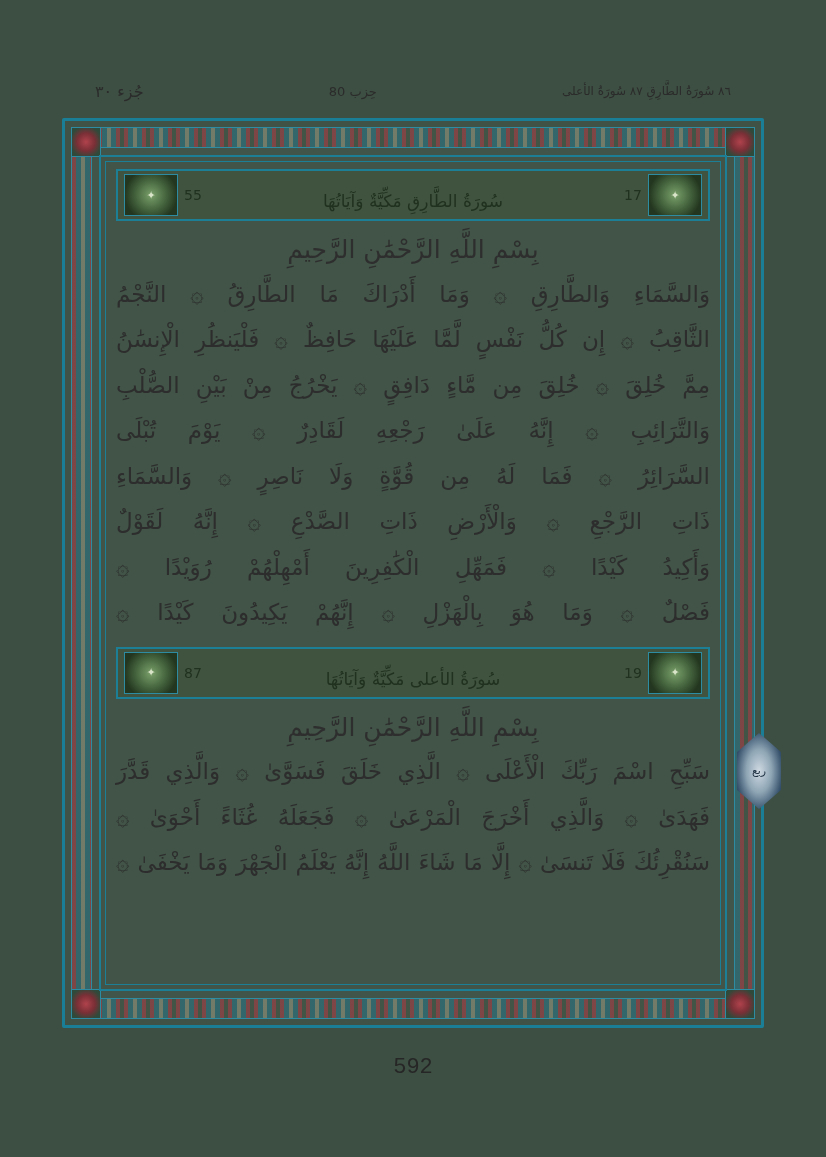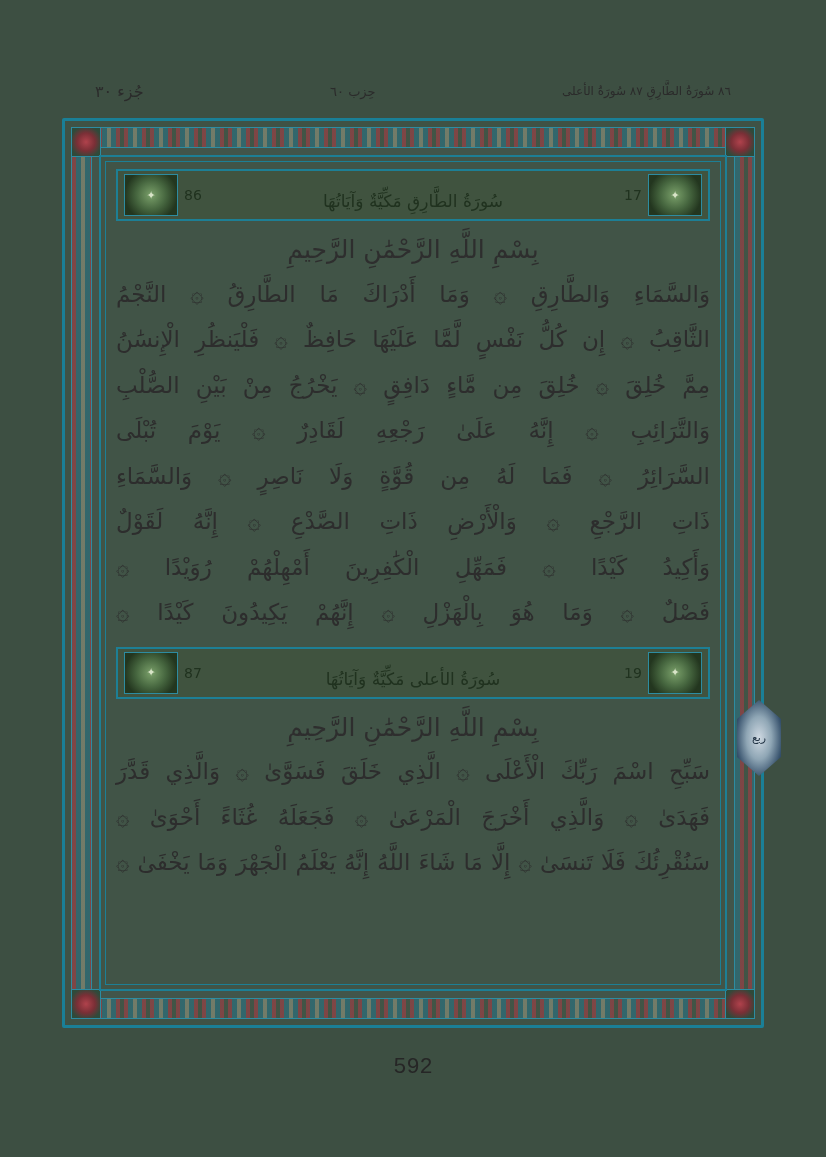--- a/index.html
+++ b/index.html
@@ -164,21 +164,21 @@
     line-height: 1.72;
     color: #2d2d2d;
     font-family: "DejaVu Sans", sans-serif;
     white-space: nowrap;
     direction: rtl;
   }
 
   
   .side-medallion {
     position: absolute;
-    top: 700px;
+    top: 733px;
     left: 737px;
     width: 44px;
     height: 76px;
     background:
       radial-gradient(ellipse at 50% 50%, #cfd9e2 0%, #8fa6b5 40%, #35506b 75%, #1d2f40 100%);
     clip-path: polygon(50% 0%, 100% 25%, 100% 75%, 50% 100%, 0% 75%, 0% 25%);
     display: flex;
     align-items: center;
     justify-content: center;
     color: #1d2f40;
@@ -211,21 +211,21 @@
   .corner.tl { top: 6px;  left: 6px; }
   .corner.tr { top: 6px;  right: 6px; }
   .corner.bl { bottom: 6px; left: 6px; }
   .corner.br { bottom: 6px; right: 6px; }
 </style>
 </head>
 <body>
 
 <div class="page-header">
   <span class="hdr-item hdr-left">٨٦ سُورَةُ الطَّارِقِ  ٨٧ سُورَةُ الأعلى</span>
-  <span class="hdr-item hdr-mid">حِزب ٦٠</span>
+  <span class="hdr-item hdr-mid">حِزب 80</span>
   <span class="hdr-item hdr-right">جُزء ٣٠</span>
 </div>
 
 <div class="frame-outer">
   <div class="band-deco"></div>
   <div class="band-inner-mask"></div>
   <div class="corner tl"></div>
   <div class="corner tr"></div>
   <div class="corner bl"></div>
   <div class="corner br"></div>
@@ -233,21 +233,21 @@
     <div class="frame-inner-2"></div>
   </div>
 </div>
 
 <div class="content">
 
   <div class="surah-bar">
     <div class="medallion">✦</div>
     <div class="num">17</div>
     <div class="sname">سُورَةُ الطَّارِقِ مَكِّيَّةٌ وَآيَاتُهَا</div>
-    <div class="num">86</div>
+    <div class="num">55</div>
     <div class="medallion">✦</div>
   </div>
 
   <div class="basmala">بِسْمِ اللَّهِ الرَّحْمَٰنِ الرَّحِيمِ</div>
 
   <div class="ayat">
     <div class="ayah-line">وَالسَّمَاءِ وَالطَّارِقِ ۞ وَمَا أَدْرَاكَ مَا الطَّارِقُ ۞ النَّجْمُ</div>
     <div class="ayah-line">الثَّاقِبُ ۞ إِن كُلُّ نَفْسٍ لَّمَّا عَلَيْهَا حَافِظٌ ۞ فَلْيَنظُرِ الْإِنسَٰنُ</div>
     <div class="ayah-line">مِمَّ خُلِقَ ۞ خُلِقَ مِن مَّاءٍ دَافِقٍ ۞ يَخْرُجُ مِنْ بَيْنِ الصُّلْبِ</div>
     <div class="ayah-line">وَالتَّرَائِبِ ۞ إِنَّهُ عَلَىٰ رَجْعِهِ لَقَادِرٌ ۞ يَوْمَ تُبْلَى</div>

